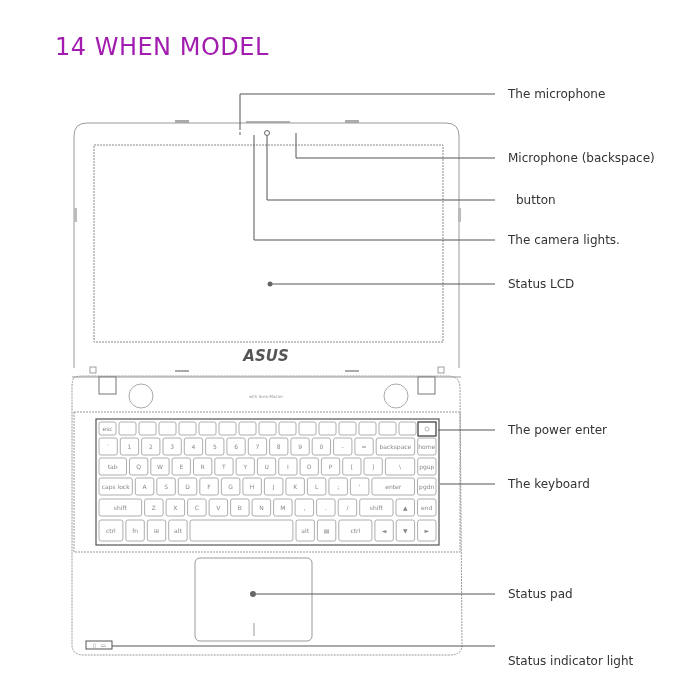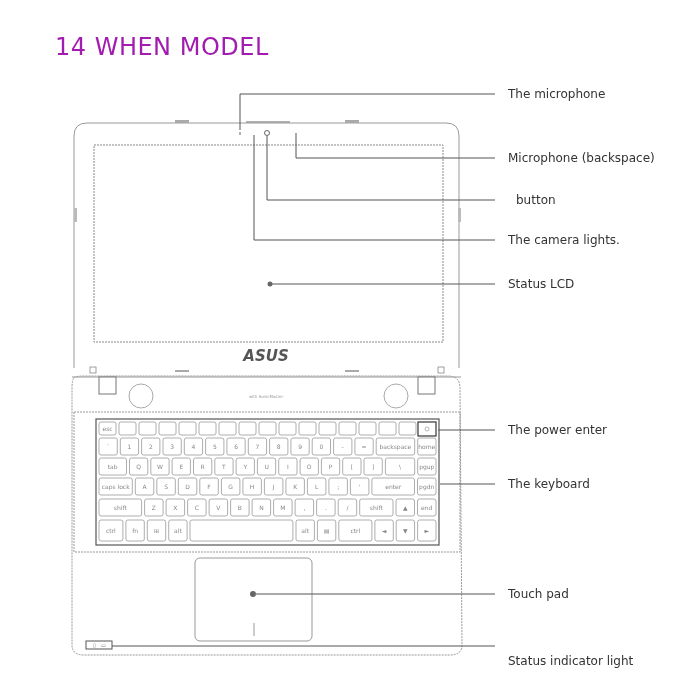--- a/index.html
+++ b/index.html
@@ -242,14 +242,14 @@
   <circle cx="427" cy="429" r="2" fill="none" stroke="#888" stroke-width="0.6"></circle>
 </svg>
 
 <div class="label" style="top:87px">The microphone</div>
 <div class="label" style="top:151px">Microphone (backspace)</div>
 <div class="label" style="top:193px; left:508px">button</div>
 <div class="label" style="top:233px">The camera lights.</div>
 <div class="label" style="top:277px">Status LCD</div>
 <div class="label" style="top:423px">The power enter</div>
 <div class="label" style="top:477px">The keyboard</div>
-<div class="label" style="top:587px">Touch pad</div>
+<div class="label" style="top:587px">Status pad</div>
 <div class="label" style="top:654px">Status indicator light</div>
 
 </body></html>

